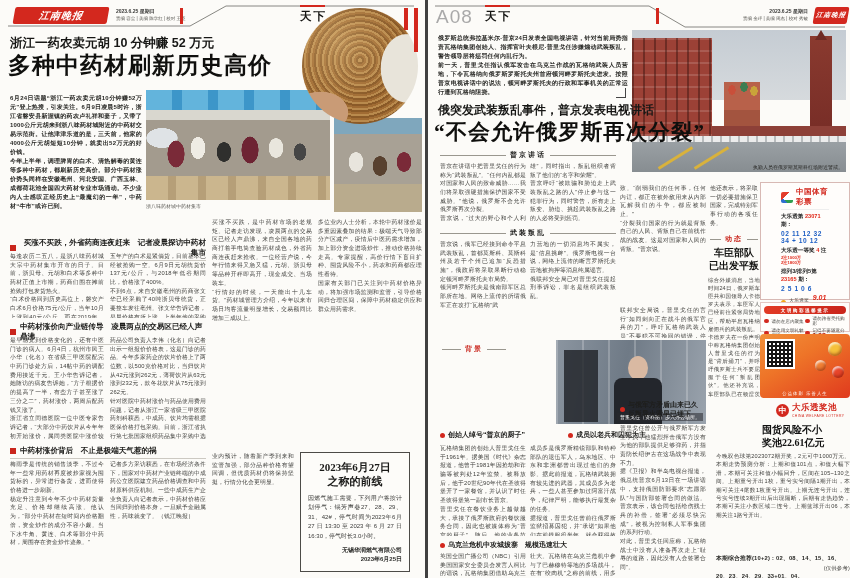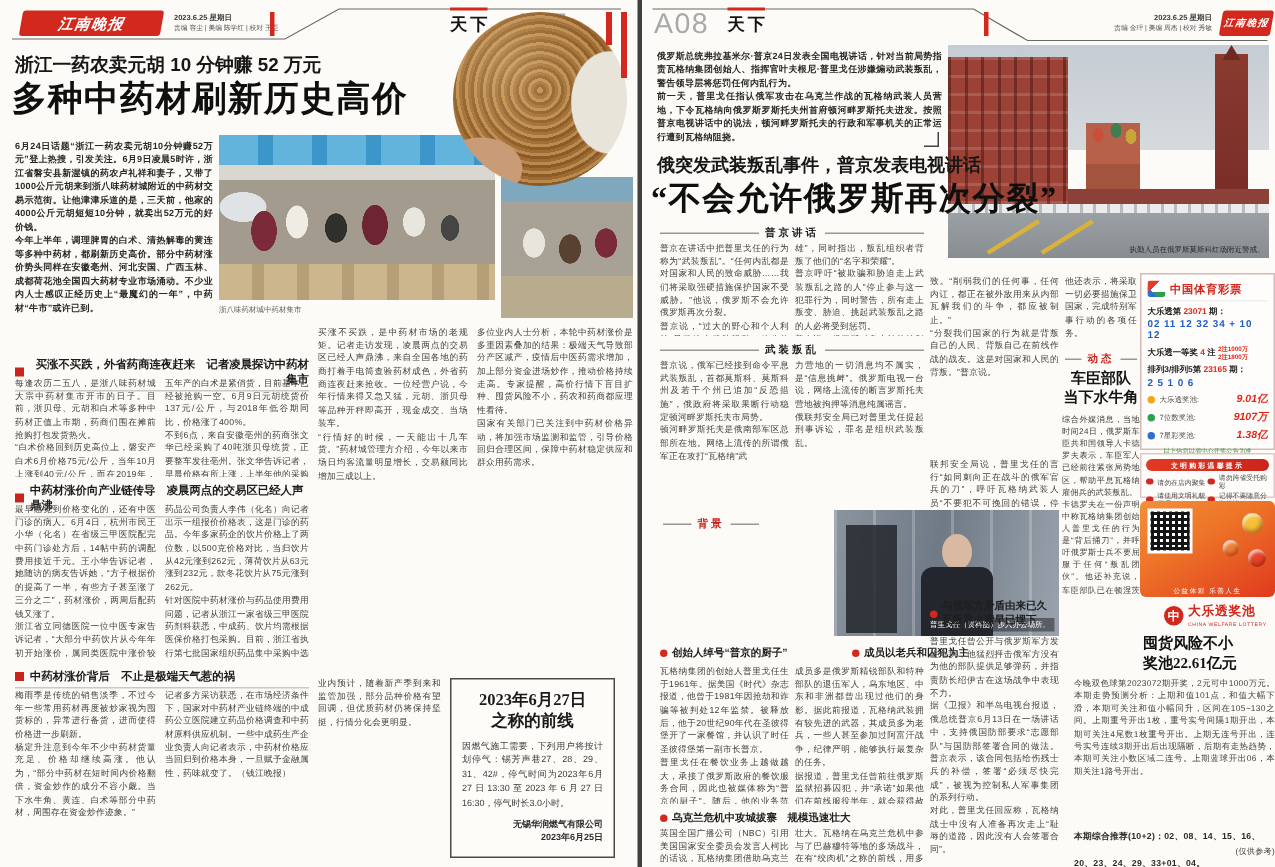--- a/index.html
+++ b/index.html
@@ -24,21 +24,21 @@
   .divider .ln{flex:1;height:1px;background:#9a978f;}
   .divider .lb{font-size:7px;font-weight:bold;letter-spacing:2px;color:#242422;white-space:nowrap;}
   .divider.red .lb{color:#c9251c;}
   .dot-head{display:flex;align-items:center;gap:3px;font-size:7px;font-weight:bold;color:#1e1e1c;white-space:nowrap;}
   .dot-head .dt{width:5px;height:5px;border-radius:50%;background:#d3281e;flex:0 0 auto;}
   .cap{font-size:5px;color:#5e5d58;}
   .notice{border:1.5px solid #4c4b47;background:#fdfcf9;padding:7px 7px;box-sizing:border-box;}
   .notice .nt{font-family:"Liberation Serif","DejaVu Serif",serif;font-weight:bold;font-size:11px;text-align:center;color:#1a1a18;line-height:1.3;}
   .notice .nb{font-size:6px;line-height:1.6;color:#3c3c3a;text-align:justify;margin-top:5px;}
   .notice .ns{font-size:6px;font-weight:bold;color:#2e2e2c;text-align:right;margin-top:4px;line-height:1.5;}
-  .slbox{border:1px solid #d8b9b4;background:#fffdfb;box-sizing:border-box;padding:4px 4px;}
+  .slbox{border:1px solid #d8b9b4;background:#fffdfb;box-sizing:border-box;padding:4px 20px;}
   .sl-brand{display:flex;align-items:center;gap:3px;border-bottom:1px solid #eee;padding-bottom:2px;}
   .sl-brand .bi{width:12px;height:11px;background:
      linear-gradient(135deg,#e33c2b 0 35%,transparent 35%),
      linear-gradient(45deg,#2e6fd0 0 30%,transparent 30%),
      linear-gradient(0deg,#2e9e4f 0 28%,transparent 28%),#fff;border-radius:2px;flex:0 0 auto;}
   .sl-brand .bn{font-size:7.5px;font-weight:bold;color:#d3281e;letter-spacing:.5px;}
   .sl-line{font-size:5.6px;font-weight:bold;color:#222;margin-top:3px;}
   .sl-line .iss{color:#e02617;}
   .sl-nums{font-size:6.6px;font-weight:bold;color:#1f5fc4;letter-spacing:.6px;margin-top:1px;}
   .sl-detail{display:inline-flex;flex-direction:column;font-size:4.2px;color:#e02617;font-weight:bold;line-height:1.2;vertical-align:middle;}
@@ -231,21 +231,21 @@
 俄联邦安全局已对普里戈任提起刑事诉讼，罪名是组织武装叛乱。</div>
     <div class="abs bt prl" style="left:192px;top:306px;width:86px;height:32px;">联邦安全局说，普里戈任的言行“如同刺向正在战斗的俄军官兵的刀”，呼吁瓦格纳武装人员“不要犯不可挽回的错误，停止任何针对俄罗斯人民的武力行动”。</div>
 
     <div class="abs bt prl" style="left:282px;top:184px;width:48px;height:46px;">他还表示，将采取一切必要措施保卫国家，完成特别军事行动的各项任务。</div>
     <div class="abs divider red" style="left:282px;top:234px;width:48px;">
         <span class="ln"></span>
         <span class="lb">动态</span>
         <span class="ln"></span>
       </div>
     <div class="abs prl" style="left:278px;top:246px;width:56px;font-size:10px;font-weight:900;color:#141412;text-align:center;line-height:1.3;">车臣部队
-当下水牛角</div>
+已出发平叛</div>
     <div class="abs bt prl" style="left:280px;top:276px;width:52px;height:122px;font-size:5.4px;">综合外媒消息，当地时间24日，俄罗斯车臣共和国领导人卡德罗夫表示，车臣军人已经前往紧张局势地区，帮助平息瓦格纳雇佣兵的武装叛乱。
 卡德罗夫在一份声明中称瓦格纳集团创始人普里戈任的行为是“背后捅刀”，并呼吁俄罗斯士兵不要屈服于任何“叛乱团伙”。他还补充说，车臣部队已在顿涅茨克地区开进。</div>
 
     <div class="abs divider red" style="left:14px;top:344px;width:64px;">
         <span class="ln"></span>
         <span class="lb">背景</span>
         <span class="ln"></span>
       </div>
 
     <div class="abs ph" style="left:128px;top:340px;width:150px;height:84px;background:

